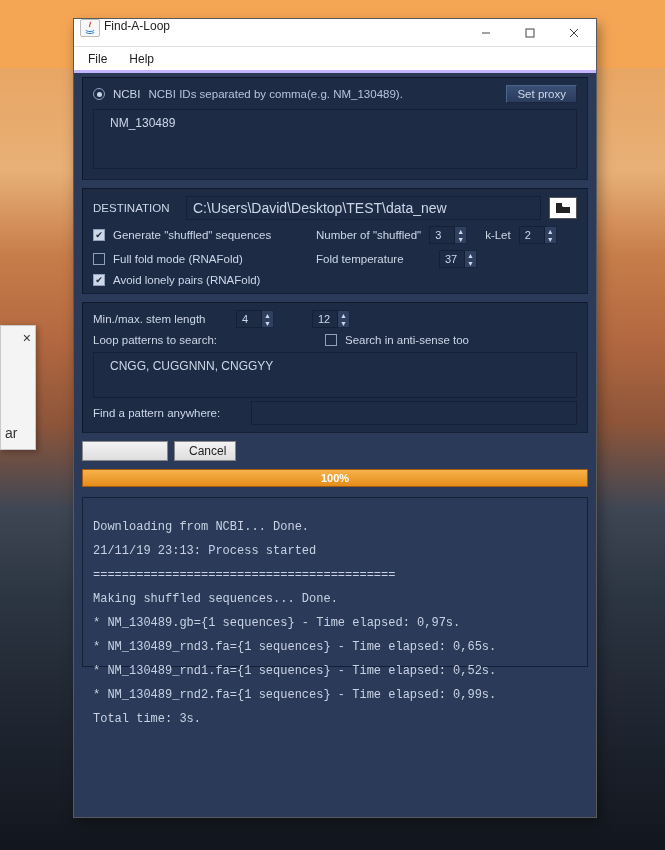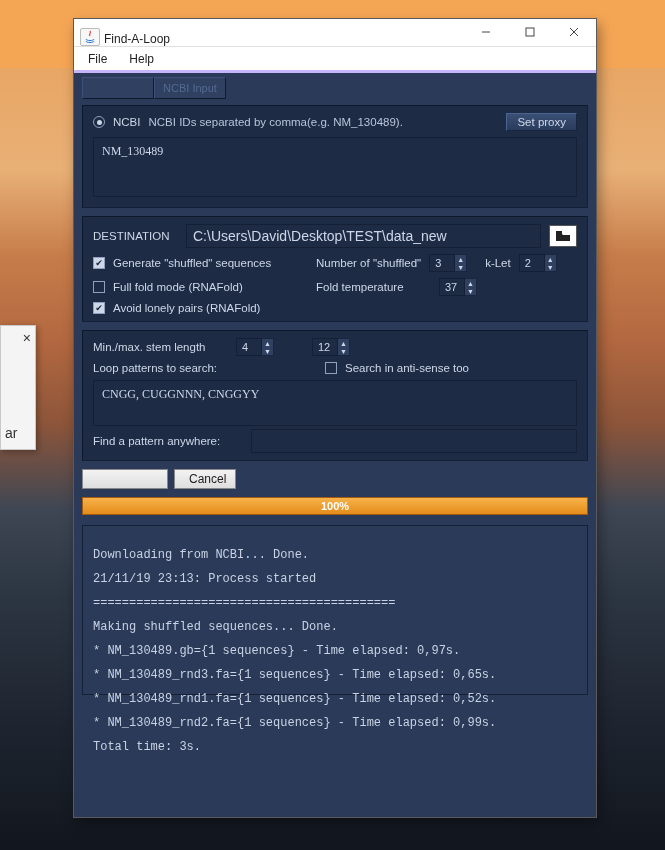--- a/index.html
+++ b/index.html
@@ -29,21 +29,21 @@
     position: absolute;
     left: 73px; top: 18px;
     width: 524px; height: 800px;
     background: #fff;
     border: 1px solid #5a5a5a;
     box-shadow: 3px 6px 12px rgba(0,0,0,.35);
     display: flex; flex-direction: column;
   }
   .titlebar {
     height: 28px;
-    display: flex; align-items: flex-end;
+    display: flex; align-items: flex-start;
     background: #fff;
     border-bottom: 1px solid #e0e0e0;
   }
   .titlebar .icon-slot {
     width: 20px; height: 18px; margin: 0 4px 0 6px;
     display:flex;align-items:center;justify-content:center;
     border:1px solid #bbb; border-radius:2px;
     background:#f7f7f7;
   }
   .titlebar .title { flex: 1; color: #222; font-size: 12px; }
@@ -110,23 +110,23 @@
     color:#cdd7e8;
     padding: 3px 6px;
     font-size:14px;
     font-family: inherit;
     outline:none;
   }
   .textarea {
     background:#1e2b45;
     border:1px solid #152036;
     color:#cdd7e8;
-    padding: 6px 8px;
+    padding: 6px 16px;
     font-size:12px;
-    font-family: Liberation Serif, serif;
+    font-family: Liberation Sans, sans-serif;
     width:100%;
     resize:none;
     outline:none;
   }
   .btn {
     background: linear-gradient(#3a4f75,#2a3c5c);
     border:1px solid #1a2640;
     border-top-color:#4a6490;
     border-left-color:#4a6490;
     color:#cdd7e8;
@@ -217,28 +217,20 @@
       </div>
   </div>
 
   <div class="menubar">
     <span class="menuitem">File</span>
     <span class="menuitem">Help</span>
   </div>
 
   <div class="client">
 
-    <div class="tabrow">
-      <div class="tab raised3d">
-          <span> </span>
-        </div>
-      <div class="tab raised3d active">
-          <span>NCBI Input</span>
-        </div>
-    </div>
 
     <div class="section sunken">
       <div class="row">
         <span class="radio checked"></span>
         <span class="label">NCBI</span>
         <span class="label label-dim" style="flex:1">NCBI IDs separated by comma(e.g. NM_130489).</span>
         <button class="btn">Set proxy</button>
       </div>
       <textarea class="textarea" rows="4" style="height: 60px;">NM_130489</textarea>
     </div>

